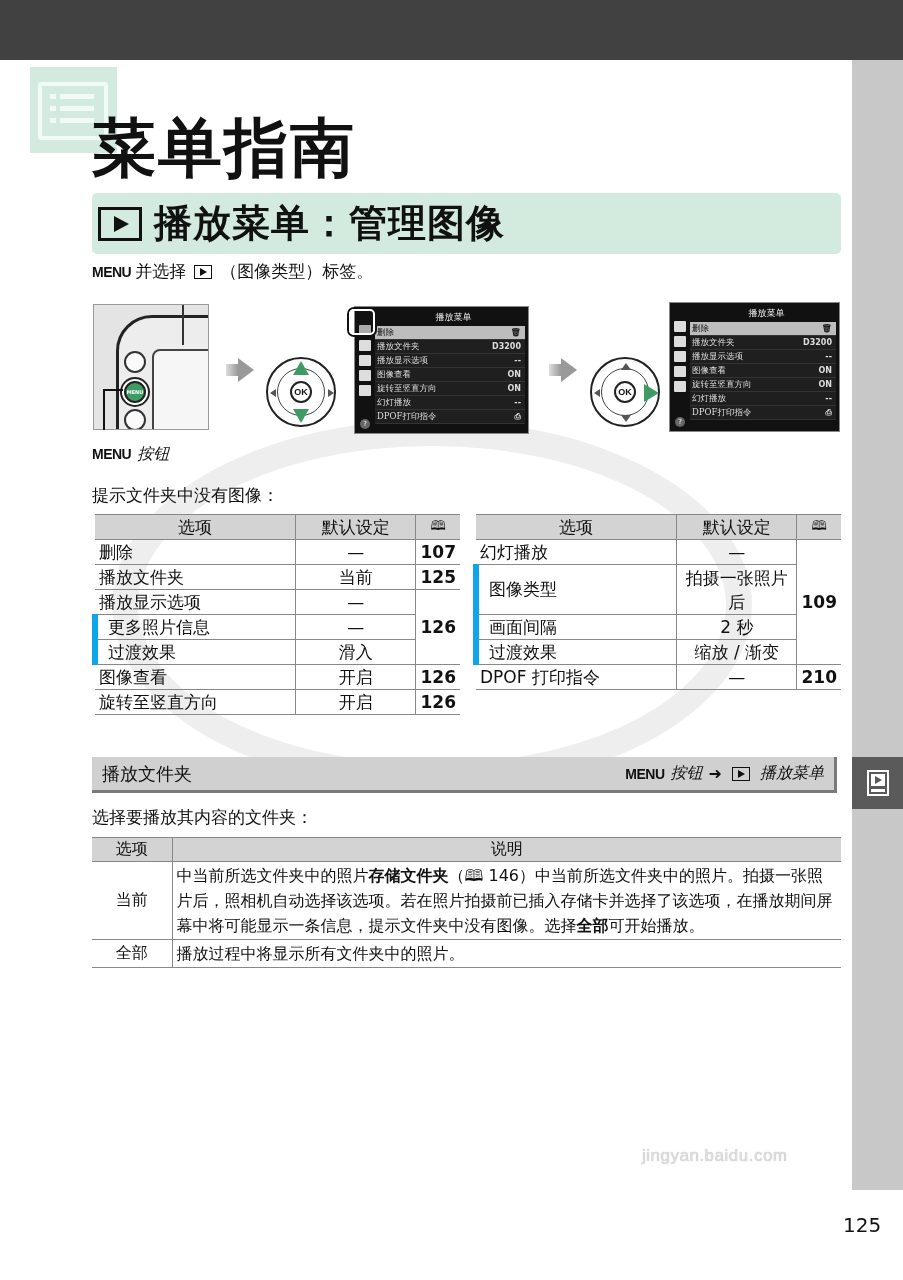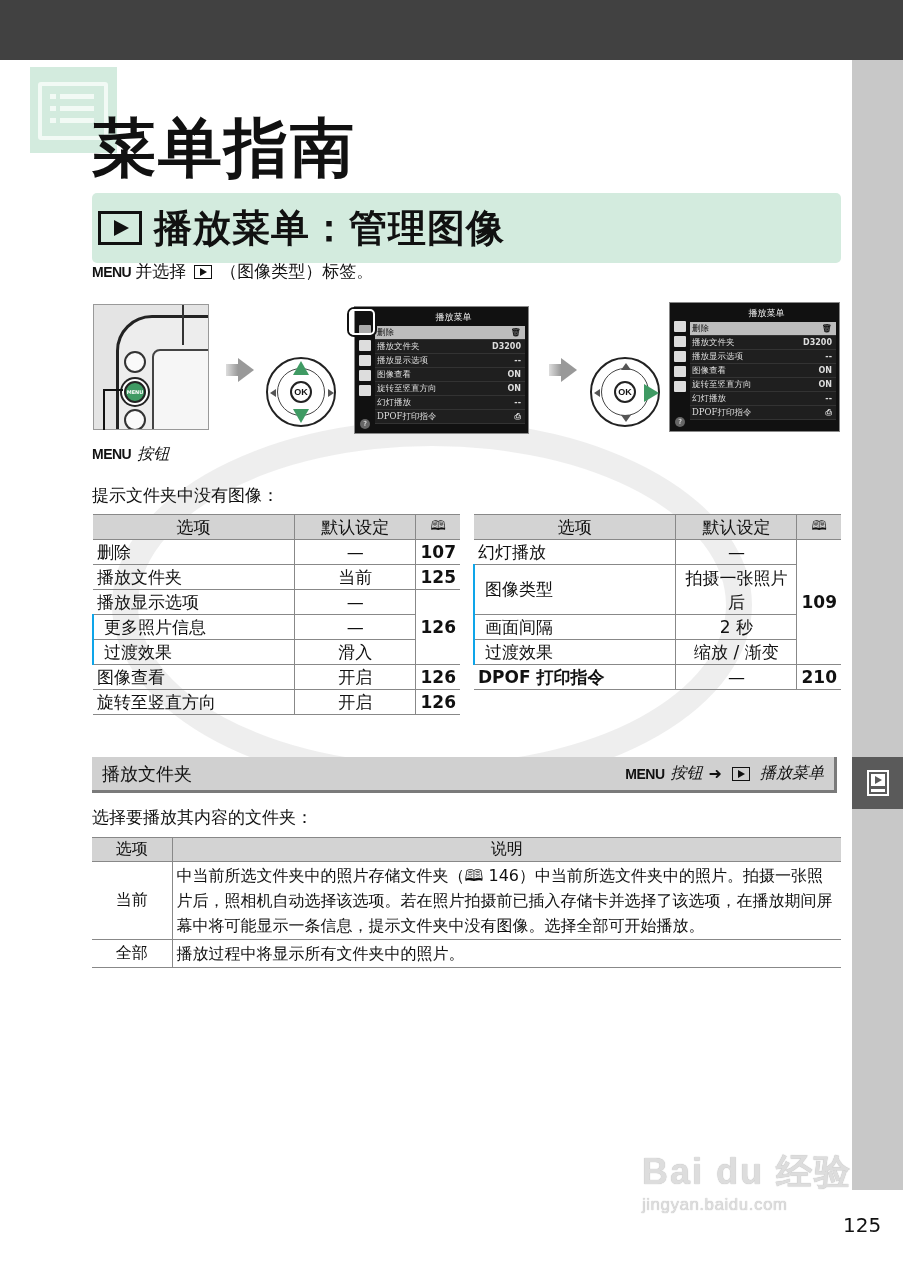--- a/index.html
+++ b/index.html
@@ -9,21 +9,21 @@
   .topbar { position: absolute; left: 0; top: 0; width: 903px; height: 60px; background: #414141; }
   .side-strip { position: absolute; left: 852px; top: 60px; width: 51px; height: 1130px; background: #c8c8c8; }
   .side-tab { position: absolute; left: 852px; top: 757px; width: 51px; height: 52px; background: #5a5a5a; display: flex; align-items: center; justify-content: center; }
 
   .menu-icon-bg { position: absolute; left: 30px; top: 67px; width: 87px; height: 86px; background: #d3ebde; }
   .menu-icon-inner { position: absolute; left: 38px; top: 82px; width: 70px; height: 58px; border: 4px solid #f2faf5; border-radius: 3px; }
   .menu-icon-line { position: absolute; height: 5px; background: #f2faf5; }
 
   .title { position: absolute; left: 92px; top: 105px; font-size: 64px; font-weight: bold; letter-spacing: 2px; font-family: "DejaVu Sans", sans-serif; }
 
-  .section-banner { position: absolute; left: 92px; top: 193px; width: 749px; height: 70px; background: #d3ebde; border-radius: 5px; display: flex; align-items: center; padding-left: 6px; }
+  .section-banner { position: absolute; left: 92px; top: 193px; width: 749px; height: 61px; background: #d3ebde; border-radius: 5px; display: flex; align-items: center; padding-left: 6px; }
   .section-banner .play-box { width: 44px; height: 34px; border: 3px solid #111; margin-right: 12px; position: relative; }
   .section-banner .play-box::after { content: ""; position: absolute; left: 13px; top: 6px; border-left: 15px solid #111; border-top: 8px solid transparent; border-bottom: 8px solid transparent; }
   .section-banner .banner-text { font-size: 38px; font-weight: bold; letter-spacing: 1px; }
 
   .intro { position: absolute; left: 92px; top: 260px; font-size: 17px; display: flex; align-items: center; gap: 4px; }
   .menu-word { font-weight: bold; font-family: "Liberation Sans", sans-serif; font-size: 14px; letter-spacing: -0.5px; }
   .small-play { display: inline-block; width: 18px; height: 14px; border: 1.5px solid #111; position: relative; margin: 0 4px; }
   .small-play::after { content: ""; position: absolute; left: 5px; top: 2px; border-left: 7px solid #111; border-top: 4px solid transparent; border-bottom: 4px solid transparent; }
 
   
@@ -61,38 +61,38 @@
   .subhead { position: absolute; left: 92px; top: 484px; font-size: 17px; }
 
   table.opt { position: absolute; border-collapse: collapse; font-size: 17px; }
   table.opt th { background: #d3d3d3; font-weight: normal; border-top: 1px solid #888; border-bottom: 1px solid #888; height: 25px; text-align: center; }
   table.opt td { border-bottom: 1px solid #888; height: 25px; padding: 0 4px; }
   table.opt td.c { text-align: center; }
   table.opt td.p { text-align: center; border-left: 1px solid #888; font-weight: bold; }
   table.opt th.p { border-left: 1px solid #888; }
   table.opt th.m { border-left: 1px solid #888; }
   table.opt td.m { border-left: 1px solid #888; }
-  table.opt td.sub { border-left: 2px solid #0ea5e9; padding-left: 10px; }
-  table.opt td.bold { font-weight: bold; }
+  table.opt td.sub { border-left: 6px solid #0ea5e9; padding-left: 10px; }
+  table.opt td.bold { font-weight: normal; }
   .bookglyph { font-size: 13px; }
 
   .folder-head { position: absolute; left: 92px; top: 757px; width: 745px; height: 36px; background: #d0d0d0; border-bottom: 3px solid #7a7a7a; border-right: 3px solid #7a7a7a; display: flex; align-items: center; justify-content: space-between; padding: 0 10px; }
   .folder-head .h-title { font-size: 18px; }
   .folder-head .h-path { font-size: 16px; display: flex; align-items: center; gap: 6px; }
   .folder-head .h-path .it { font-style: italic; }
 
   .folder-intro { position: absolute; left: 92px; top: 806px; font-size: 17px; }
 
   table.desc { position: absolute; left: 92px; top: 837px; width: 749px; border-collapse: collapse; font-size: 16px; }
   table.desc th { background: #d3d3d3; font-weight: normal; height: 24px; border-top: 1px solid #888; border-bottom: 1px solid #888; text-align: center; }
   table.desc th.d, table.desc td.d { border-left: 1px solid #888; }
   table.desc td { border-bottom: 1px solid #888; vertical-align: middle; }
   table.desc td.o { text-align: center; width: 80px; }
   table.desc td.d { padding: 1px 4px; line-height: 25px; }
-  table.desc b { font-weight: normal; }
+  table.desc b { font-weight: bold; }
 
   .watermark-ring { position: absolute; left: 112px; top: 420px; width: 640px; height: 370px; border: 26px solid rgba(150,150,150,0.16); border-radius: 50%; pointer-events: none; }
 
   .baidu { position: absolute; left: 642px; top: 1148px; color: #ddd; text-shadow: 0 0 1px #aaa; pointer-events: none; }
   .baidu .b-big { font-size: 36px; font-weight: bold; font-family: "Liberation Sans", sans-serif; letter-spacing: 2px; }
   .baidu .b-small { font-size: 17px; font-family: "Liberation Sans", sans-serif; letter-spacing: 0.5px; margin-top: -2px; }
 
   .page-num { position: absolute; left: 843px; top: 1213px; font-size: 20px; font-family: "DejaVu Sans", sans-serif; }
 </style>
 </head>
@@ -370,17 +370,16 @@
     </td>
   </tr>
   <tr>
     <td class="o">全部</td>
     <td class="d">播放过程中将显示所有文件夹中的照片。</td>
   </tr>
 </tbody>
   </table>
 
 <div class="baidu">
-  <div class="b-big">Bai du 经验</div>
   <div class="b-small">jingyan.baidu.com</div>
 </div>
 
 <div class="page-num">125</div>
 
 </body></html>

